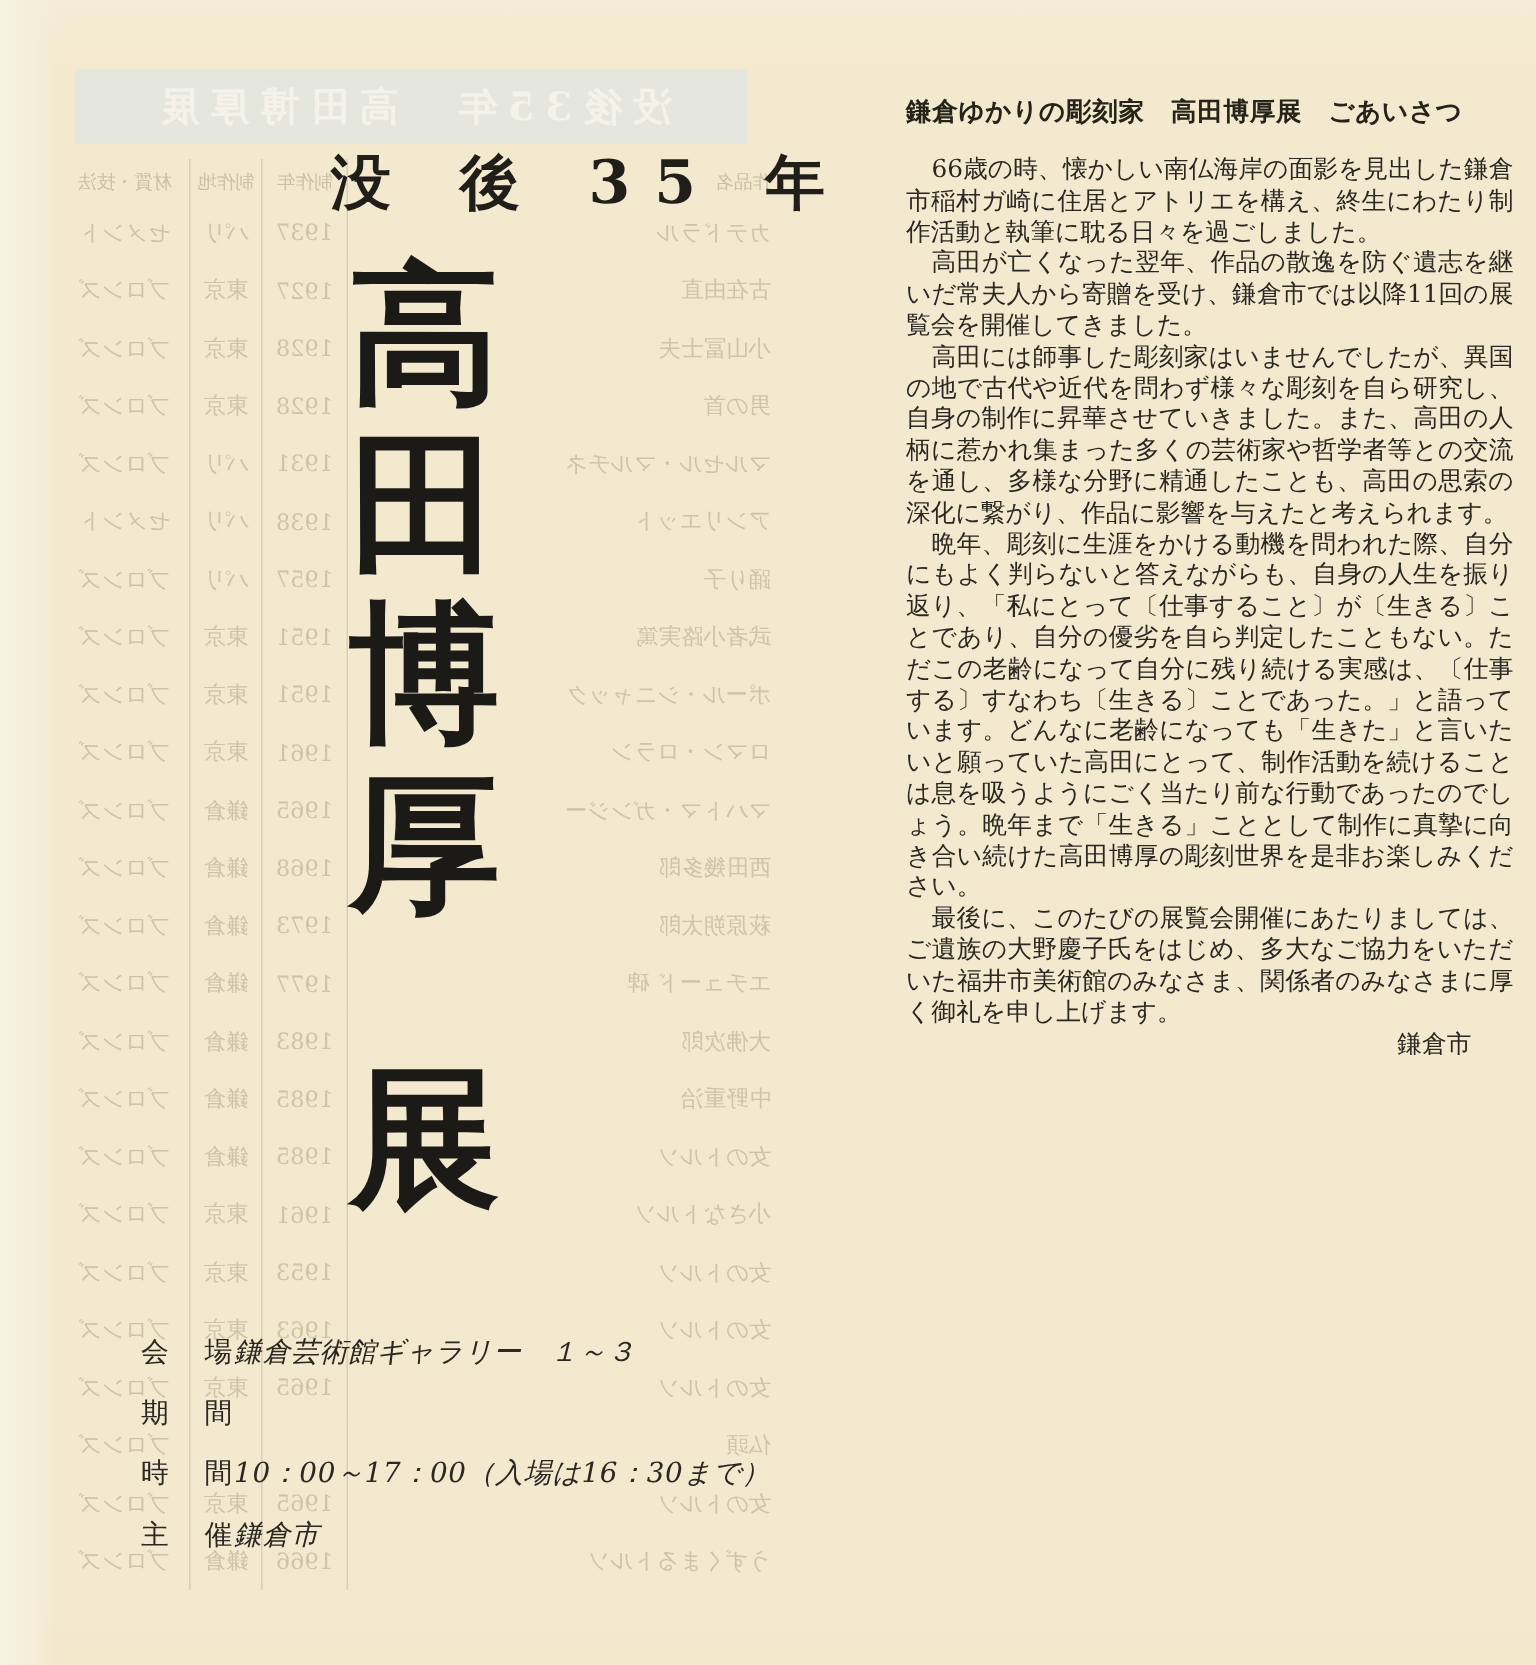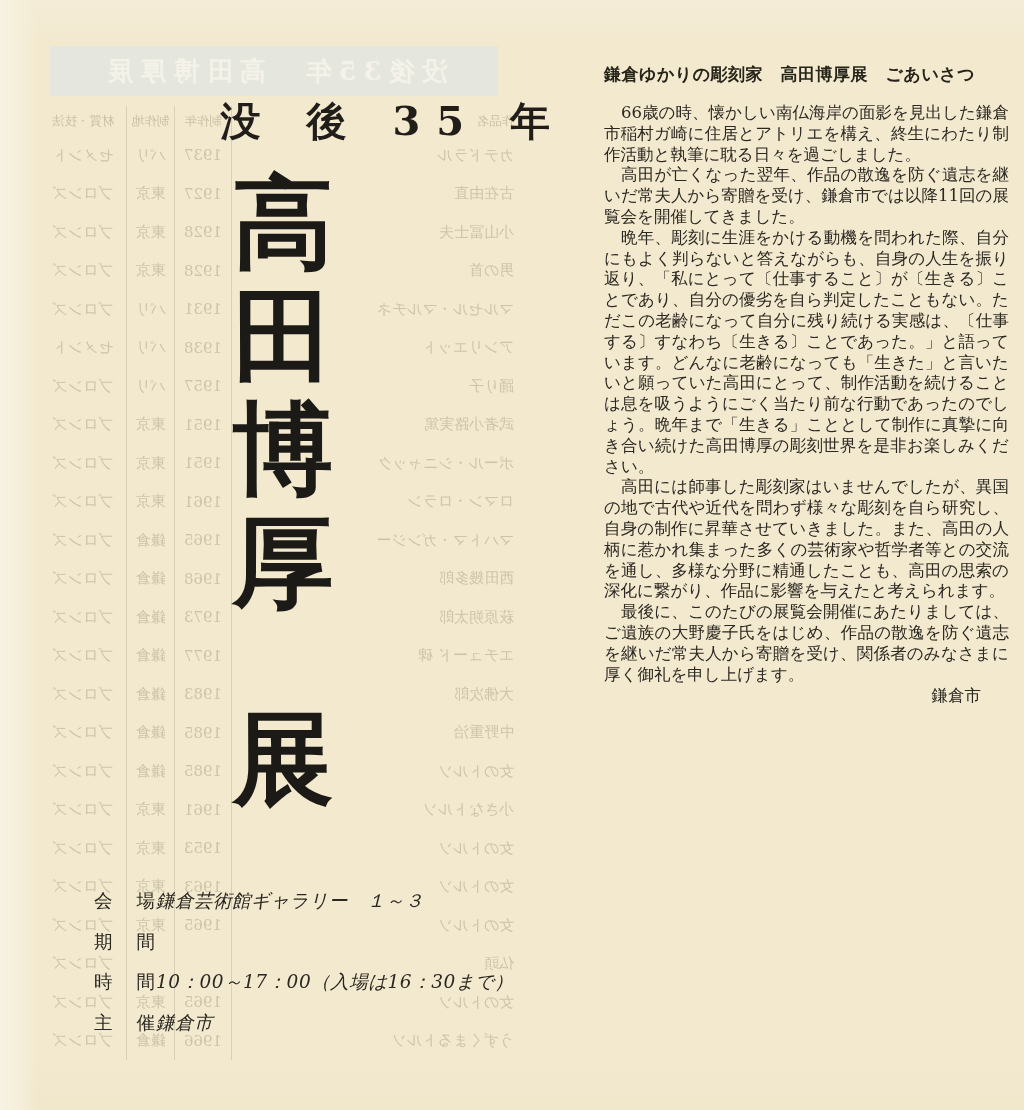--- a/index.html
+++ b/index.html
@@ -256,20 +256,20 @@
       <span class="info-label">主 催</span>
       <span class="info-value">鎌倉市</span>
     </div>
   </div>
 
   <div class="right-col">
     <h1 class="greeting-title">鎌倉ゆかりの彫刻家　高田博厚展　ごあいさつ</h1>
     <div class="paragraphs">
         <p>66歳の時、懐かしい南仏海岸の面影を見出した鎌倉市稲村ガ崎に住居とアトリエを構え、終生にわたり制作活動と執筆に耽る日々を過ごしました。</p>
         <p>高田が亡くなった翌年、作品の散逸を防ぐ遺志を継いだ常夫人から寄贈を受け、鎌倉市では以降11回の展覧会を開催してきました。</p>
+        <p>高田には師事した彫刻家はいませんでしたが、異国の地で古代や近代を問わず様々な彫刻を自ら研究し、自身の制作に昇華させていきました。また、高田の人柄に惹かれ集まった多くの芸術家や哲学者等との交流を通し、多様な分野に精通したことも、高田の思索の深化に繋がり、作品に影響を与えたと考えられます。</p>
         <p>晩年、彫刻に生涯をかける動機を問われた際、自分にもよく判らないと答えながらも、自身の人生を振り返り、「私にとって〔仕事すること〕が〔生きる〕ことであり、自分の優劣を自ら判定したこともない。ただこの老齢になって自分に残り続ける実感は、〔仕事する〕すなわち〔生きる〕ことであった。」と語っています。どんなに老齢になっても「生きた」と言いたいと願っていた高田にとって、制作活動を続けることは息を吸うようにごく当たり前な行動であったのでしょう。晩年まで「生きる」こととして制作に真摯に向き合い続けた高田博厚の彫刻世界を是非お楽しみください。</p>
-        <p>高田には師事した彫刻家はいませんでしたが、異国の地で古代や近代を問わず様々な彫刻を自ら研究し、自身の制作に昇華させていきました。また、高田の人柄に惹かれ集まった多くの芸術家や哲学者等との交流を通し、多様な分野に精通したことも、高田の思索の深化に繋がり、作品に影響を与えたと考えられます。</p>
-        <p>最後に、このたびの展覧会開催にあたりましては、ご遺族の大野慶子氏をはじめ、作品の散逸を防ぐ遺志を継いだ常夫人から寄贈を受け、関係者のみなさまに厚く御礼を申し上げます。</p>
+        <p>最後に、このたびの展覧会開催にあたりましては、ご遺族の大野慶子氏をはじめ、多大なご協力をいただいた福井市美術館のみなさま、関係者のみなさまに厚く御礼を申し上げます。</p>
       </div>
     <div class="signature">鎌倉市</div>
   </div>
 
 </div>
 
 </body></html>

